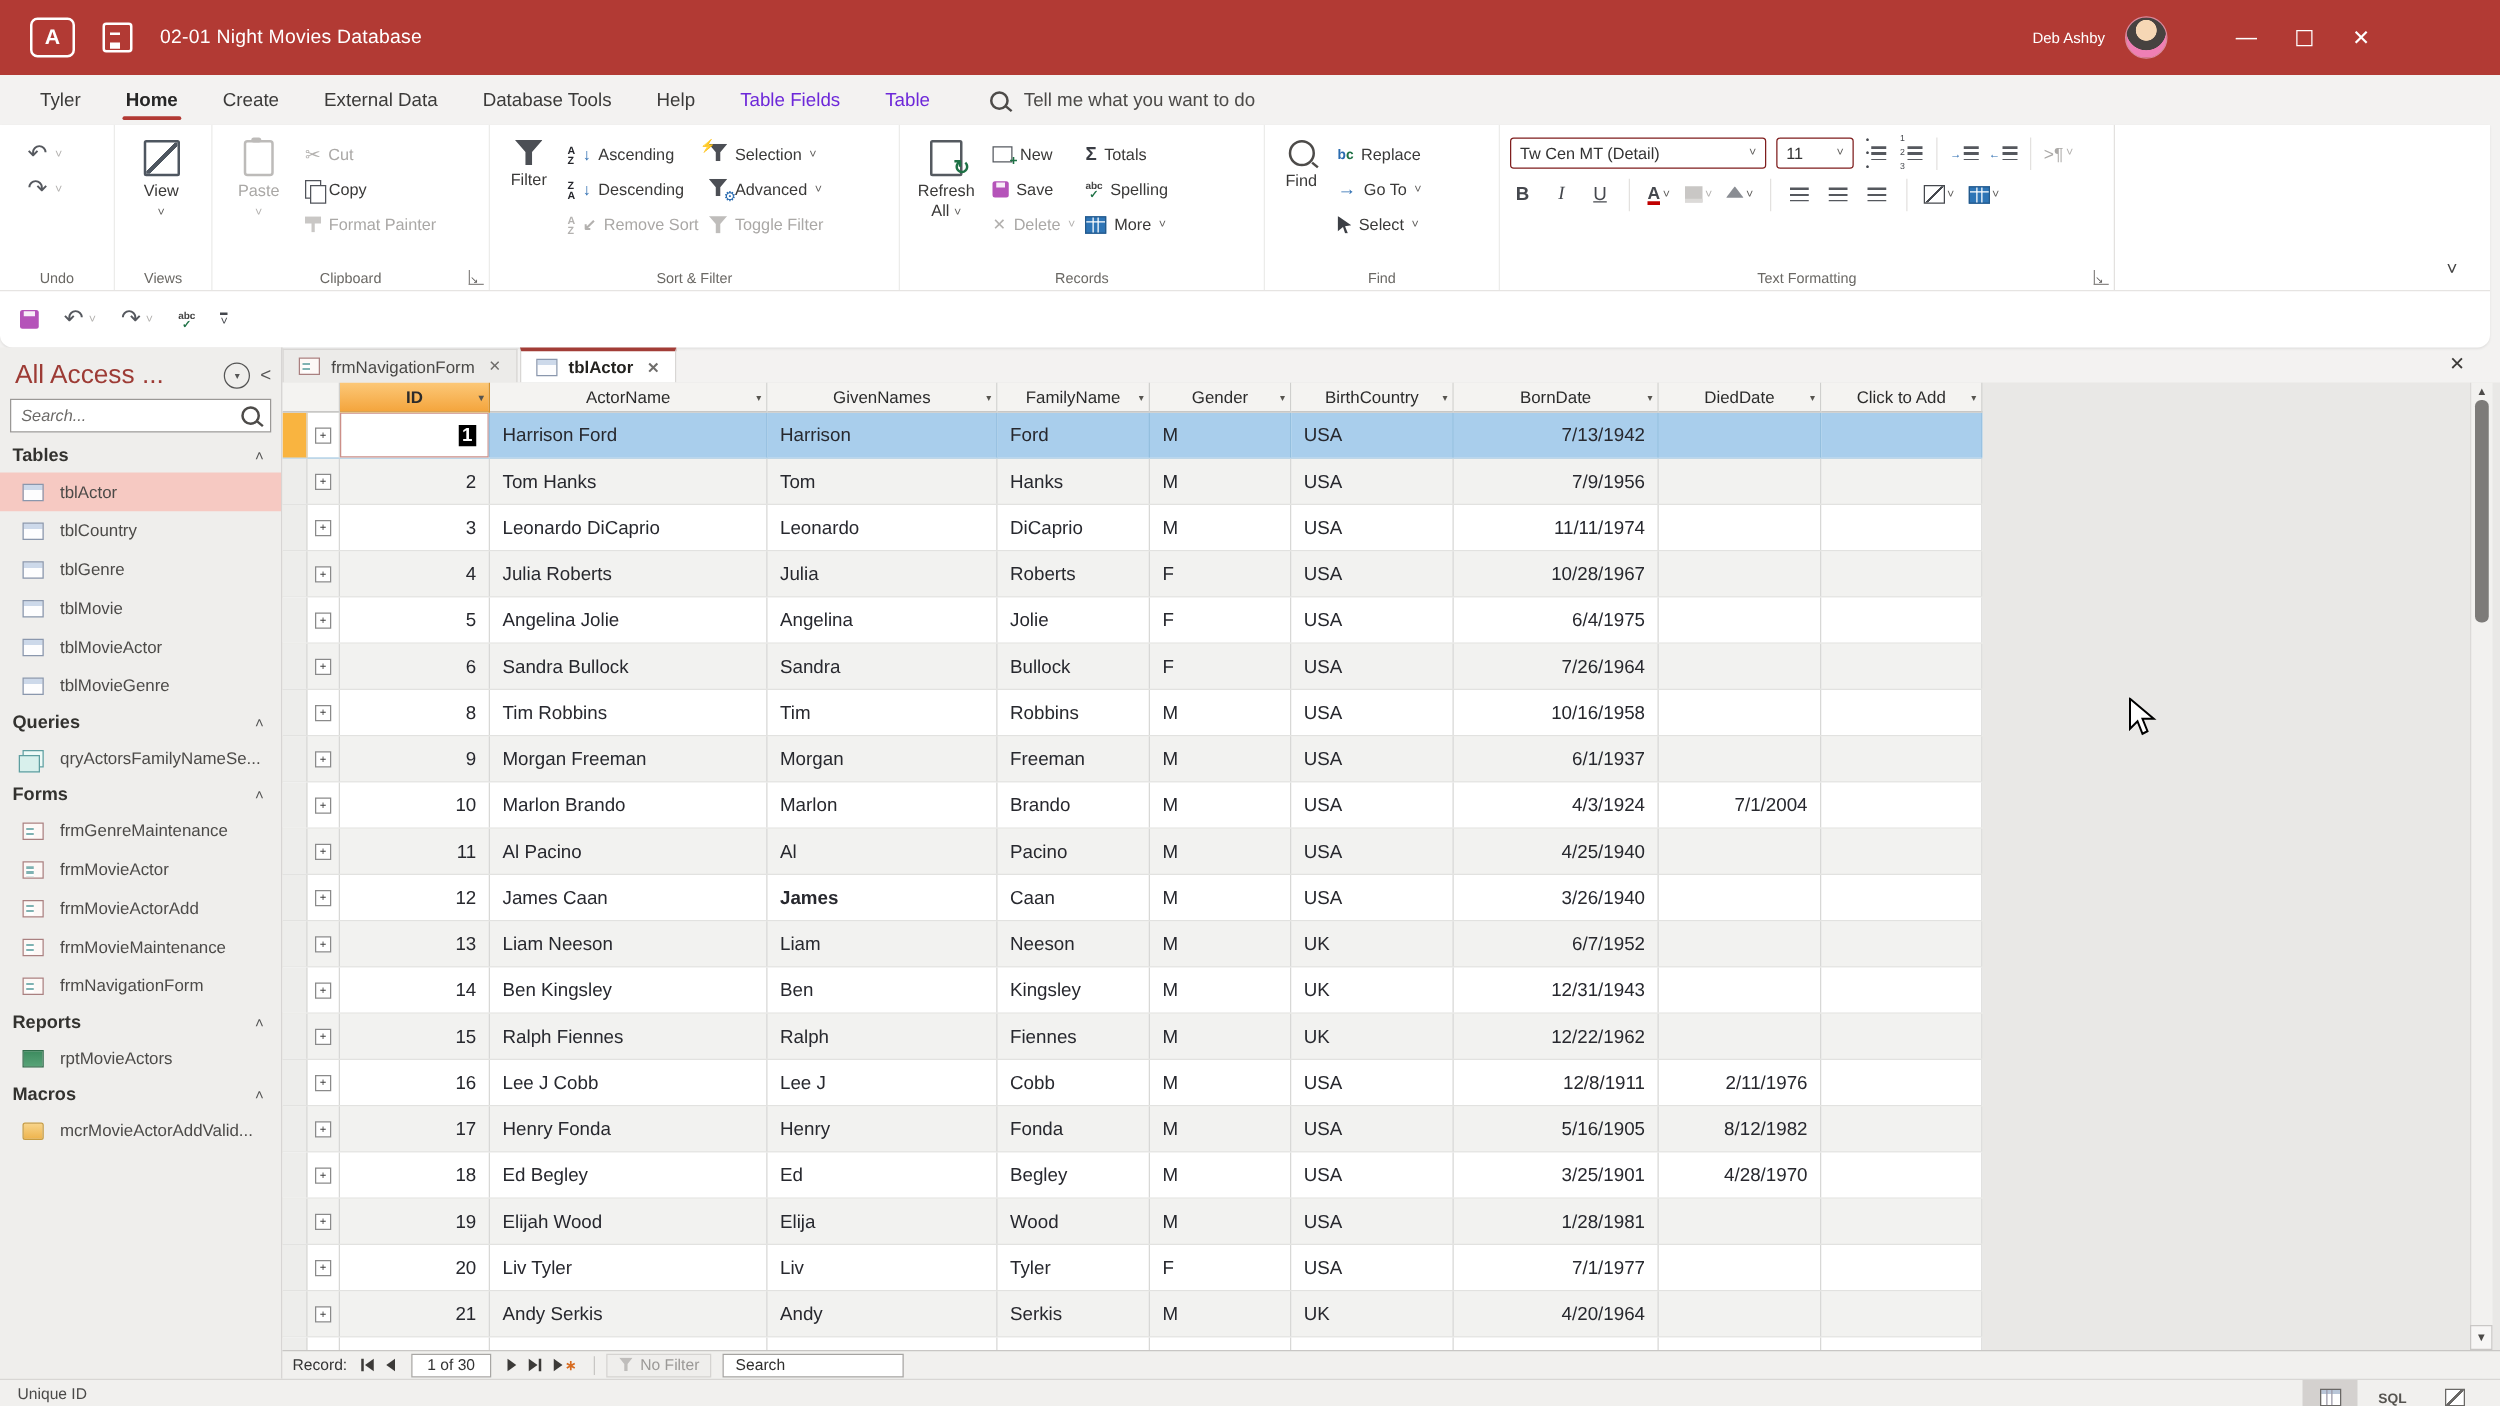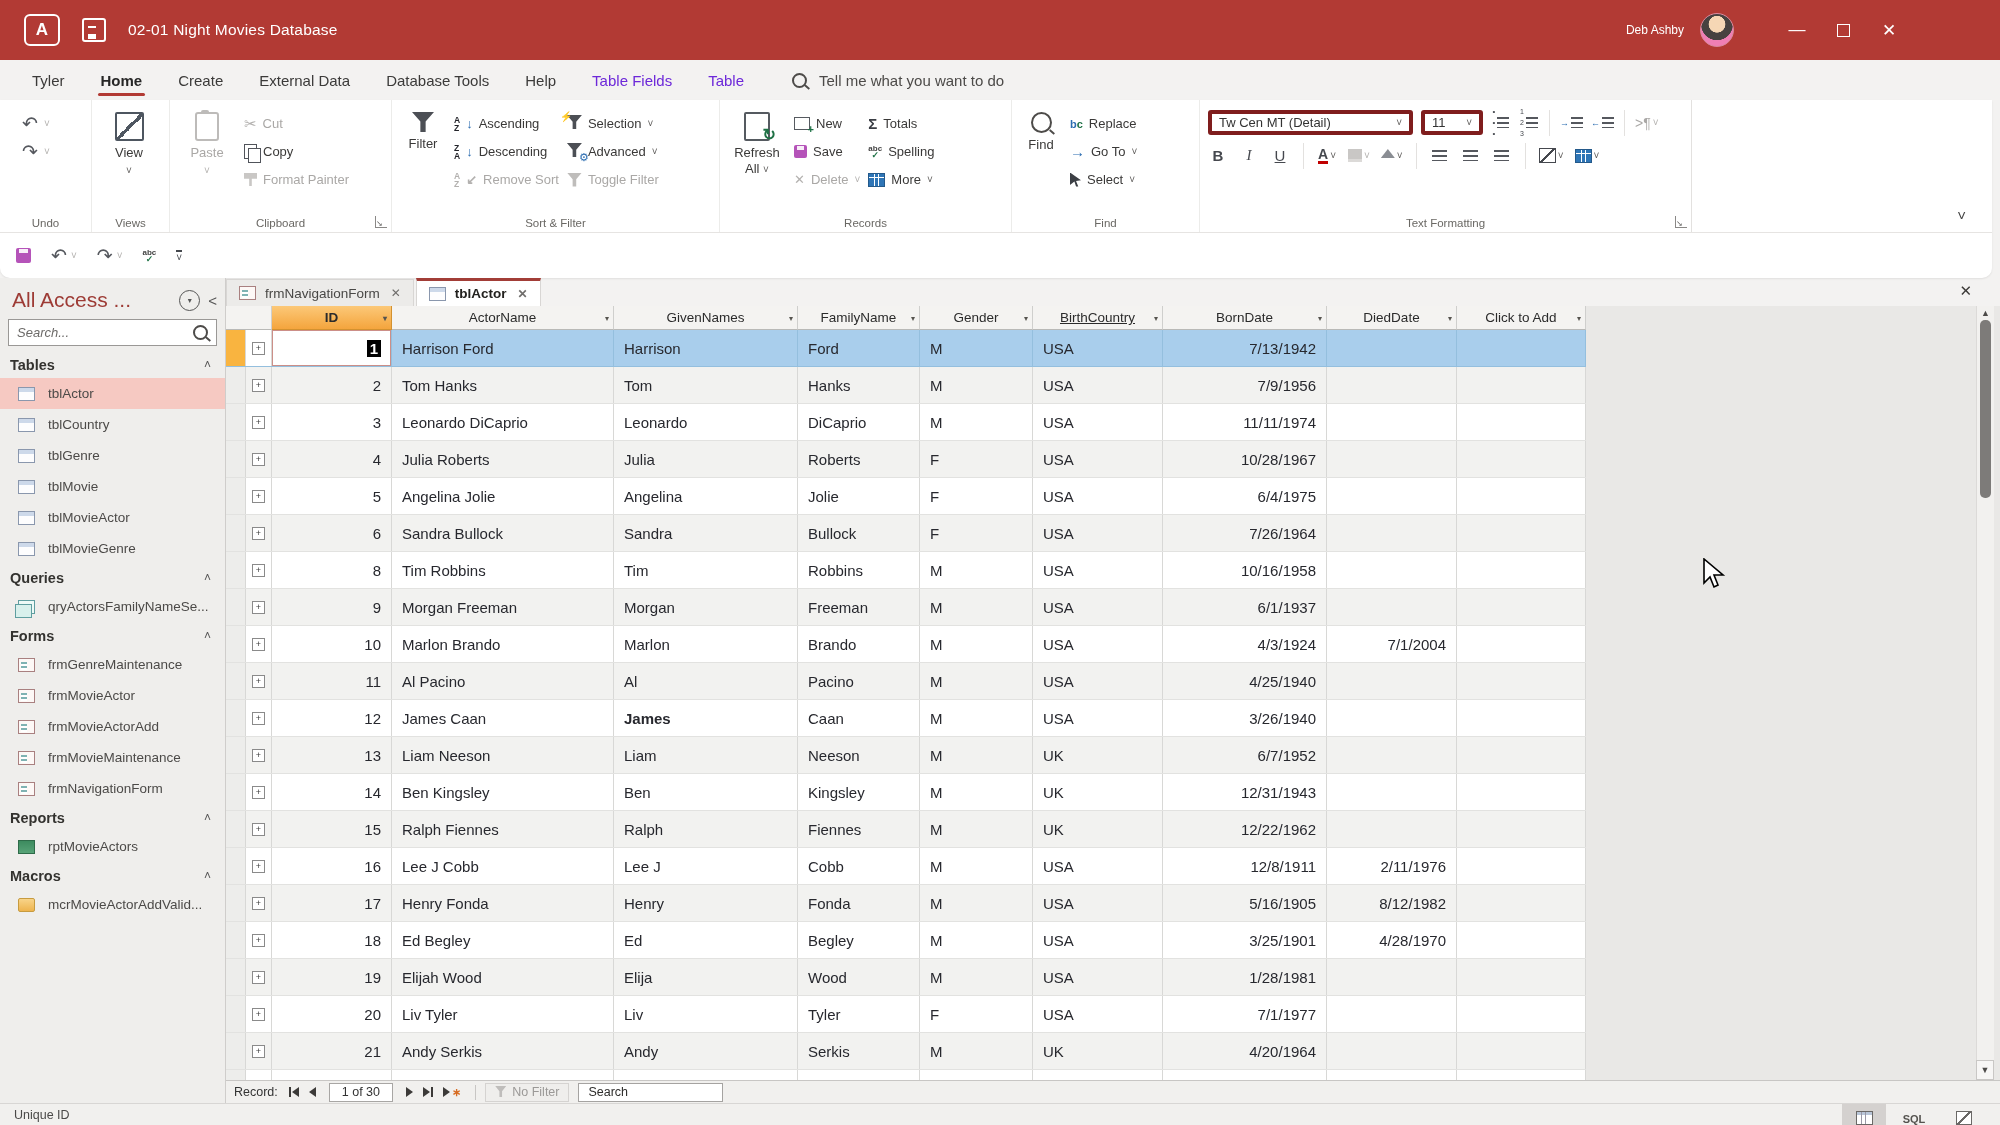--- a/index.html
+++ b/index.html
@@ -72,21 +72,21 @@
   .abc{display:inline-flex;flex-direction:column;line-height:7px;align-items:center;}
   .abc .t{font-size:8px;font-weight:bold;color:#444;}
   .abc .c{font-size:9px;color:#1e7145;font-weight:bold;}
   .tblu{width:15px;height:12px;background:#2e75b6;border:1px solid #24598a;position:relative;}
   .tblu::before{content:"";position:absolute;left:0;right:0;top:3px;height:1px;background:#fff;}
   .tblu::after{content:"";position:absolute;top:0;bottom:0;left:5px;width:1px;background:#fff;box-shadow:4px 0 0 #fff;}
   .mag.big{width:17px;height:17px;border-width:2.5px;}
   .repl{font-size:11px;font-weight:bold;color:#2b6cb0;}
   .goarr{font-size:15px;color:#2b6cb0;font-weight:bold;line-height:1;}
   .selcur{width:11px;height:14px;background:#3c3f45;clip-path:polygon(0 0,100% 55%,55% 60%,75% 100%,55% 100%,40% 65%,0 90%);}
-  .combo{height:25px;border:4px solid #7f1d1d;border-radius:3px;background:#fff;display:flex;align-items:center;padding:0 7px;font-size:13px;color:#333;gap:8px;box-sizing:border-box;}
+  .combo{height:25px;border:1px solid #7f1d1d;border-radius:3px;background:#fff;display:flex;align-items:center;padding:0 7px;font-size:13px;color:#333;gap:8px;box-sizing:border-box;}
   .tf-row{display:flex;align-items:center;gap:8px;height:33px;}
   .tfi{min-width:20px;height:22px;display:flex;align-items:center;justify-content:center;font-size:14px;color:#45484e;gap:2px;}
   .lines{width:15px;height:11px;background:repeating-linear-gradient(to bottom,#55585e 0 2px,transparent 2px 5px);}
   .lines.sml{width:12px;}
   .bold-b{font-weight:bold;font-size:15px;}
   .ital-i{font-style:italic;font-family:"Liberation Serif",serif;font-size:15px;}
   .und-u{text-decoration:underline;font-size:15px;}
   .fontA{font-weight:bold;font-size:14px;border-bottom:3px solid #c00000;line-height:1.05;}
   .hlA{width:14px;height:10px;background:#c9c7c5;border-bottom:3px solid #dcdad8;}
   .fillA{width:14px;height:10px;background:#8a8d93;clip-path:polygon(50% 0,100% 70%,0 70%);border-bottom:3px solid #3c3f45;}
@@ -607,21 +607,21 @@
           <div class="dd">▾</div>
         </div>
         <div class="hc" style="width: 122px;">
           <div>FamilyName</div>
           <div class="dd">▾</div>
         </div>
         <div class="hc" style="width: 113px;">
           <div>Gender</div>
           <div class="dd">▾</div>
         </div>
-        <div class="hc" style="width: 130px; text-decoration: underline;">
+        <div class="hc" style="width: 130px;">
           <div>BirthCountry</div>
           <div class="dd">▾</div>
         </div>
         <div class="hc" style="width: 164px;">
           <div>BornDate</div>
           <div class="dd">▾</div>
         </div>
         <div class="hc" style="width: 130px;">
           <div>DiedDate</div>
           <div class="dd">▾</div>

